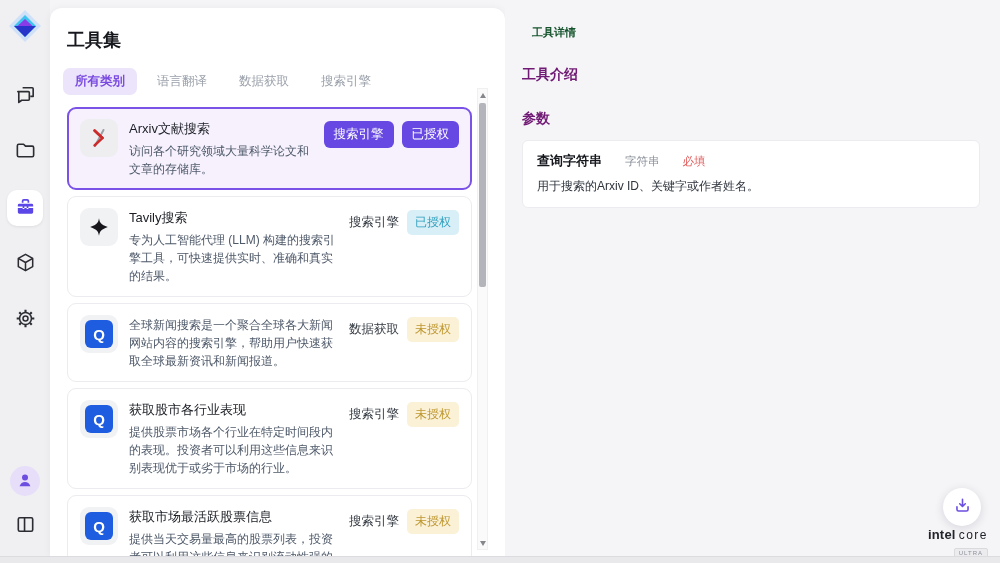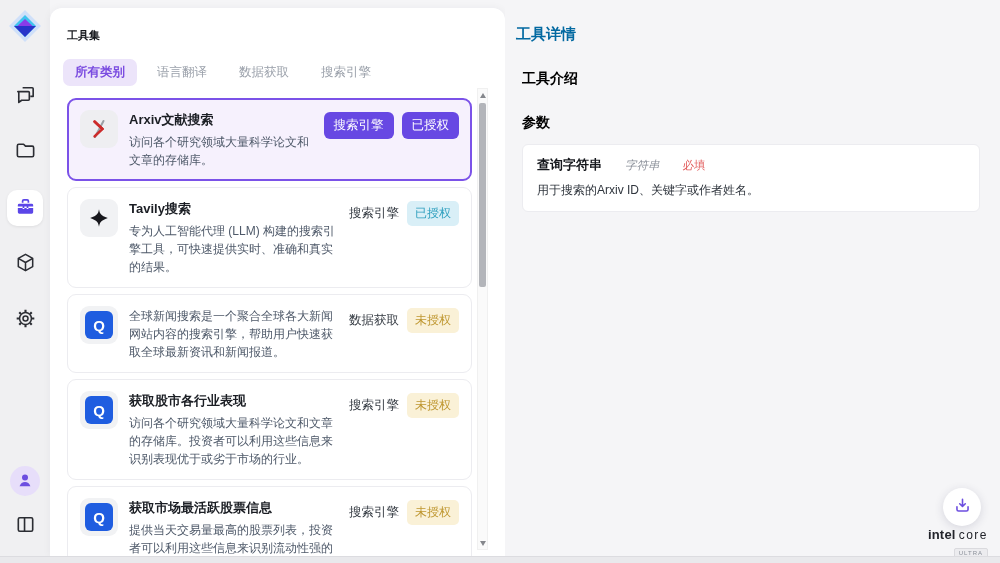--- a/index.html
+++ b/index.html
@@ -31,21 +31,21 @@
     display:flex; align-items:center; justify-content:center; cursor:pointer; }
   .avatar-btn svg { width:20px; height:20px; }
 
   
   .list-panel {
     position:absolute; left:50px; top:8px; width:455px; height:548px;
     background:#ffffff; border-radius:12px 12px 0 0;
     box-shadow:0 0 8px rgba(30,30,60,.05);
     overflow:hidden;
   }
-  .panel-title { font-size:11px; font-weight:bold; color:#16181d; margin:20px 0 0 17px; }
+  .panel-title { font-size:18px; font-weight:bold; color:#16181d; margin:20px 0 0 17px; }
   .tabs { display:flex; gap:8px; margin:16px 0 0 13px; }
   .tab {
     border:none; background:transparent; cursor:pointer;
     font-family:inherit; font-size:12.5px; color:#9aa0aa;
     padding:5px 12px; border-radius:7px;
   }
   .tab.active { background:#ece4fa; color:#7a4be0; font-weight:bold; }
 
   .tool-list { margin:12px 0 0 17px; width:405px; display:flex; flex-direction:column; gap:6px; }
   .tool-item {
@@ -57,21 +57,21 @@
   .tool-icon {
     width:38px; height:38px; min-width:38px; border-radius:9px; background:#f1f2f4;
     display:flex; align-items:center; justify-content:center;
   }
   .tool-icon svg { width:24px; height:24px; }
   .tool-icon .qchip {
     width:28px; height:28px; border-radius:6px; background:#1f5de0; color:#fff;
     font-weight:bold; font-size:15px; display:flex; align-items:center; justify-content:center;
   }
   .tool-body { flex:1; min-width:0; padding-top:1px; }
-  .tool-name { font-size:13px; font-weight:bold; color:#1b1e24; margin-bottom:4px; }
+  .tool-name { font-size:13px; font-weight:normal; color:#1b1e24; margin-bottom:4px; }
   .tool-desc { font-size:12px; color:#4e5969; line-height:1.5; }
   .tool-badges { display:flex; align-items:center; gap:8px; padding-top:2px; }
   .cat-label { font-size:12.5px; color:#343a42; white-space:nowrap; }
   .chip { font-size:12px; padding:4px 8px; border-radius:5px; white-space:nowrap; }
   .chip.ok   { background:#d9eff7; color:#2e9fbe; }
   .chip.no   { background:#faf1d7; color:#bf9730;padding-left:8px; }
   .selected .cat-label { background:#6748e3; color:#fff; font-size:12.5px; padding:5px 10px; border-radius:6px; }
   .selected .chip.sel  { background:#6748e3; color:#fff; padding:5px 10px; border-radius:6px; font-size:12.5px; }
 
   
@@ -84,30 +84,30 @@
     display:flex; align-items:center; justify-content:center; }
   .sb-arrow.up { top:1px; }
   .sb-arrow.down { bottom:1px; }
   .sb-arrow span { width:0; height:0; border-left:3.5px solid transparent; border-right:3.5px solid transparent; }
   .sb-arrow.up span   { border-bottom:5px solid #85878c; }
   .sb-arrow.down span { border-top:5px solid #85878c; }
   .sb-thumb { position:absolute; left:1px; top:14px; width:7px; height:184px; background:#b3b5ba; border-radius:2px; }
 
   
   .detail-panel { position:absolute; left:505px; top:0; width:495px; height:556px; background:#f5f5f7; }
-  .detail-title  { font-size:15px; font-weight:bold; color:#0369a1; margin:25px 0 0 11px; }
-  .detail-sub    { font-size:14px; font-weight:bold; color:#000000; margin:26px 0 0 17px; }
+  .detail-title  { font-size:11px; font-weight:bold; color:#14532d; margin:25px 0 0 27px; }
+  .detail-sub    { font-size:14px; font-weight:bold; color:#701a75; margin:26px 0 0 17px; }
   .card {
     background:#ffffff; border:1px solid #ececf0; border-radius:6px;
     margin:12px 20px 0 17px; padding:11px 14px;
   }
   .card p { font-size:12px; color:#2f353d; line-height:1.55; }
   .param-head { display:flex; align-items:baseline; gap:23px; margin-bottom:7px; }
   .param-name { font-size:13px; font-weight:bold; color:#16181d; }
-  .param-type { font-size:11.5px; color:#8a8f99;font-style:italic; }
+  .param-type { font-size:11.5px; color:#8a8f99; }
   .param-required { font-size:11.5px; color:#e25d5d; }
 
   
   .fab {
     position:absolute; right:19px; bottom:37px; width:38px; height:38px; border-radius:50%;
     background:#ffffff; border:none; box-shadow:0 2px 10px rgba(40,40,80,.15);
     display:flex; align-items:center; justify-content:center; cursor:pointer;
   }
   .fab svg { width:19px; height:19px; }
   .brand { position:absolute; right:12px; bottom:5px; text-align:right; line-height:1; }
@@ -260,21 +260,21 @@
           <span class="chip no">未授权</span>
         </div>
       </div>
 
       <div class="tool-item">
         <div class="tool-icon">
           <span class="qchip">Q</span>
         </div>
         <div class="tool-body">
           <div class="tool-name">获取股市各行业表现</div>
-          <div class="tool-desc">访问各个研究领域大量科学论文和文章的存储库。投资者可以利用这些信息来识别表现优于或劣于市场的行业。</div>
+          <div class="tool-desc">提供股票市场各个行业在特定时间段内的表现。投资者可以利用这些信息来识别表现优于或劣于市场的行业。</div>
         </div>
         <div class="tool-badges">
           <span class="cat-label">搜索引擎</span>
           <span class="chip no">未授权</span>
         </div>
       </div>
 
       <div class="tool-item">
         <div class="tool-icon">
           <span class="qchip">Q</span>

